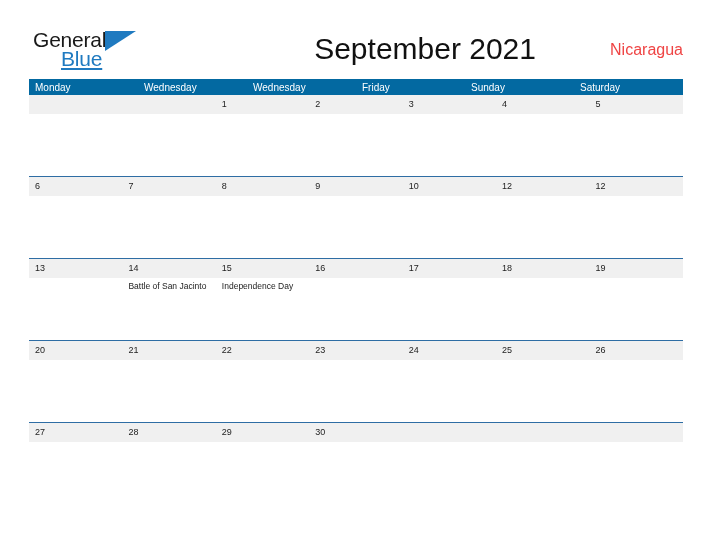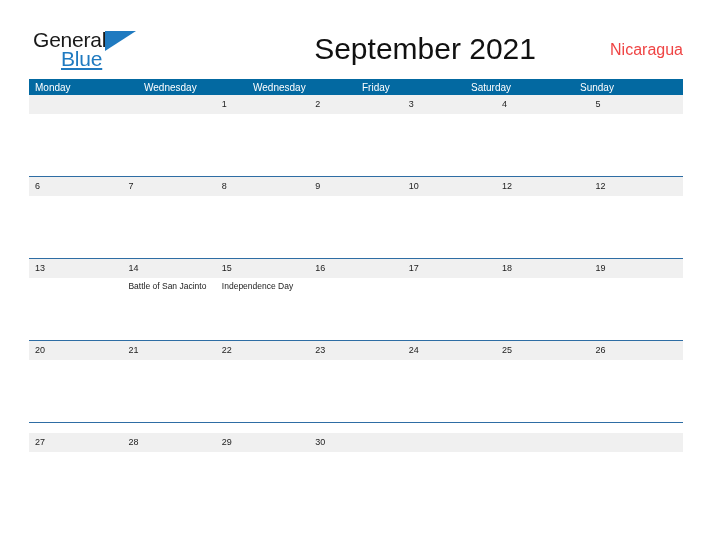--- a/index.html
+++ b/index.html
@@ -122,21 +122,21 @@
     border-top: 1px solid #2e6da4;
     box-sizing: border-box;
   }
   .week-row.first { border-top: 0; }
 
   .week-cells {
     display: flex;
     width: 100%;
     min-height: 81px;
   }
-  .week-row.last .week-cells { min-height: 38px; align-items: center; }
+  .week-row.last .week-cells { min-height: 38px; }
 
   .day-cell {
     flex: 1 1 0;
     box-sizing: border-box;
     padding: 0;
     position: relative;
     min-width: 0;
   }
 
   .day-number-band {
@@ -183,22 +183,22 @@
 
     <div class="cal-locale">Nicaragua</div>
   </div>
 
   <div class="calendar">
     <div class="weekday-header">
       <div class="weekday-cell">Monday</div>
       <div class="weekday-cell">Wednesday</div>
       <div class="weekday-cell">Wednesday</div>
       <div class="weekday-cell">Friday</div>
+      <div class="weekday-cell">Sunday</div>
       <div class="weekday-cell">Saturday</div>
-      <div class="weekday-cell">Sunday</div>
     </div>
 
     <div id="weeks-container">
         <div class="week-row first">
           <div class="week-cells">
             <div class="day-cell empty">
               <div class="day-number-band"></div>
             </div>
             <div class="day-cell empty">
               <div class="day-number-band"></div>

